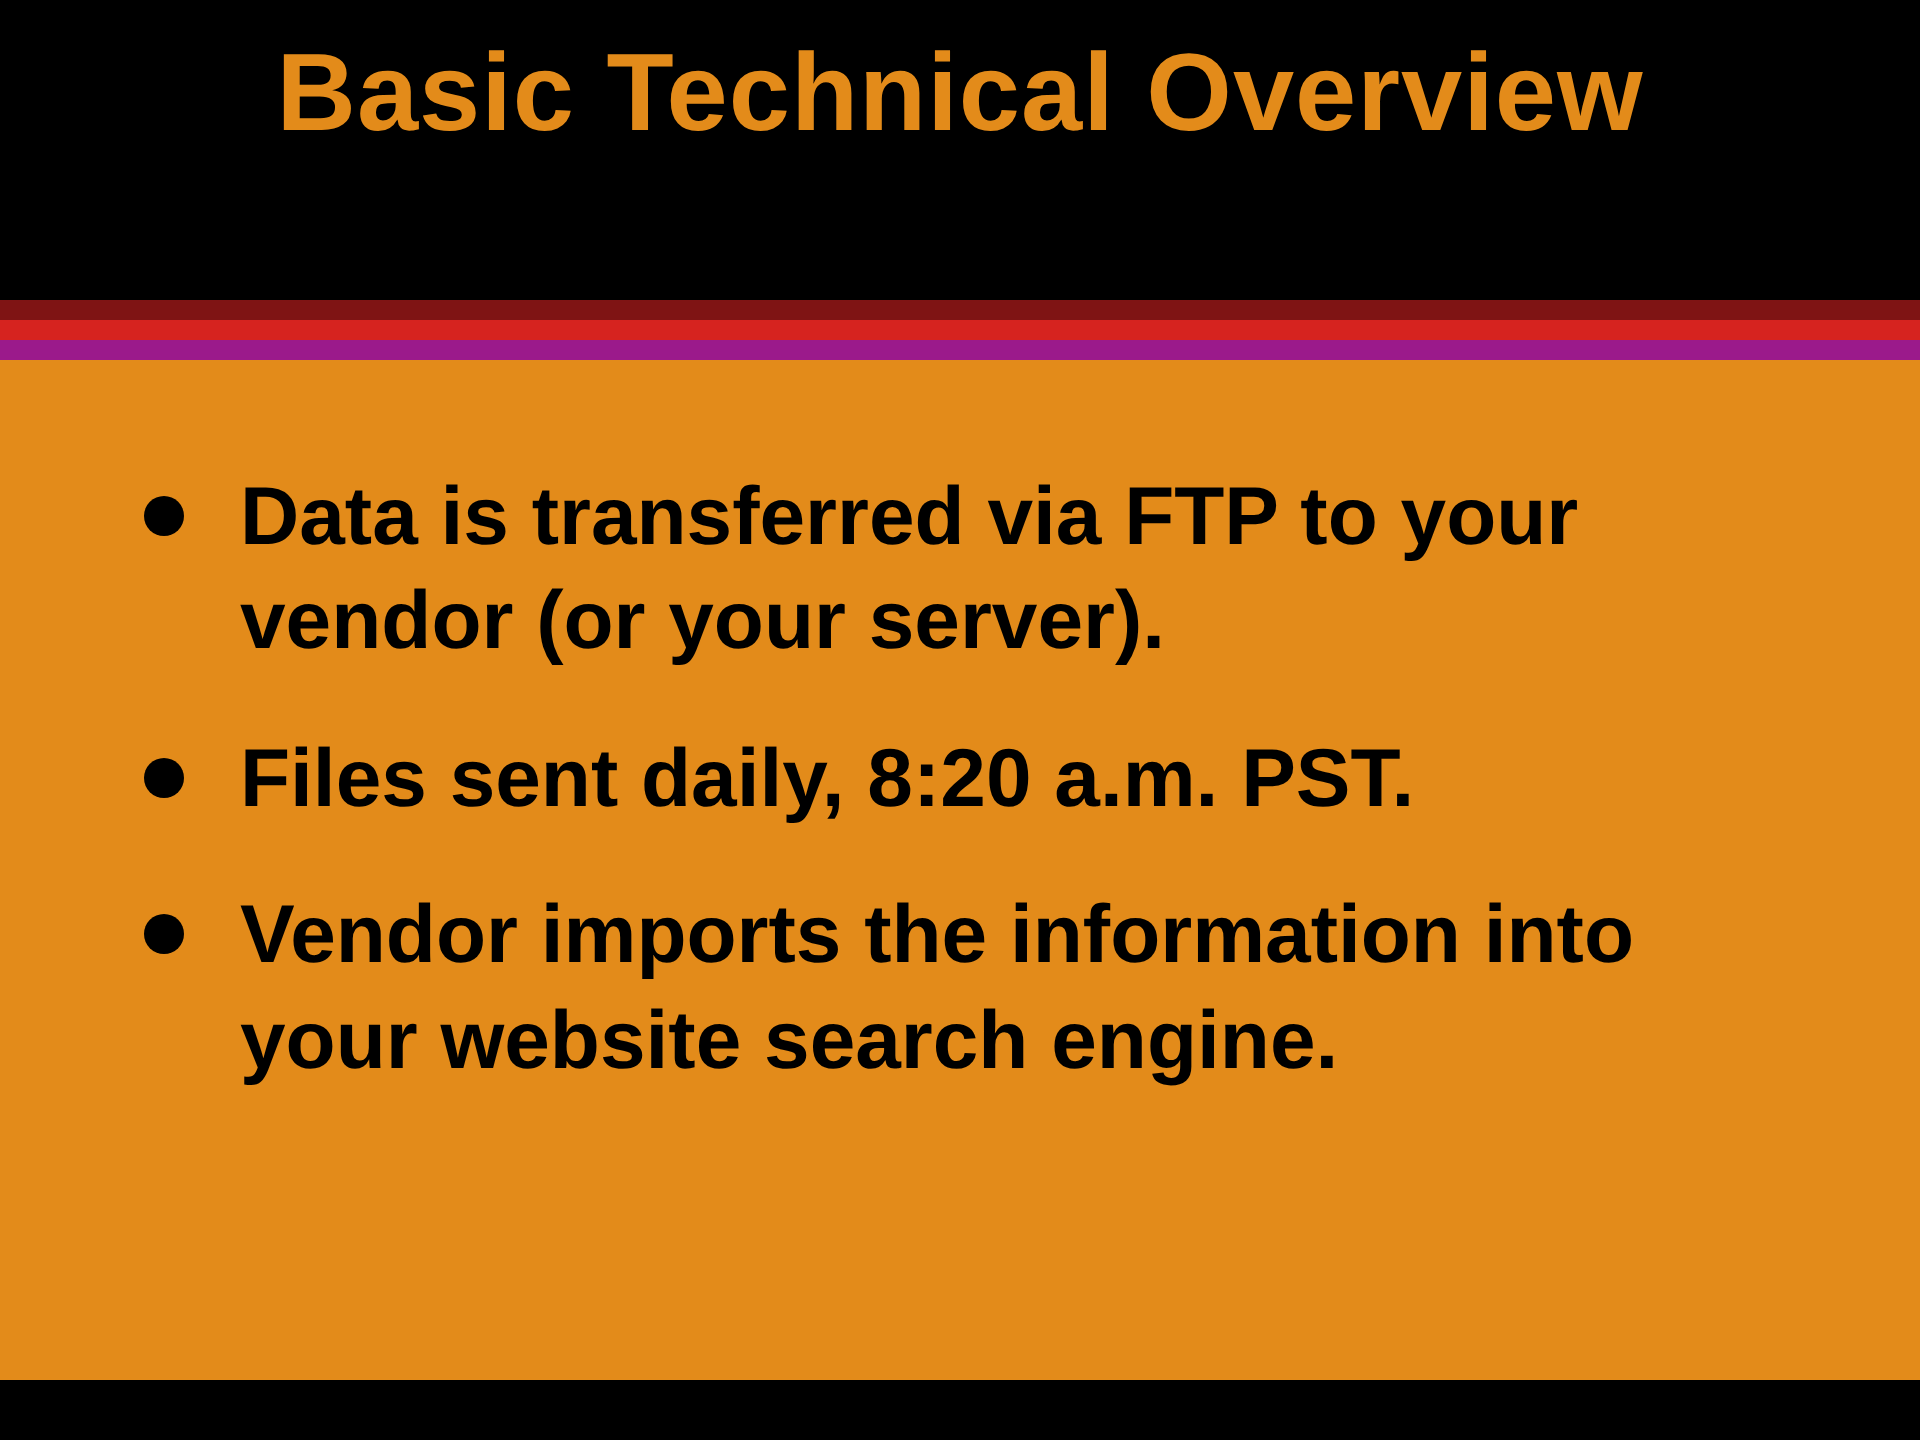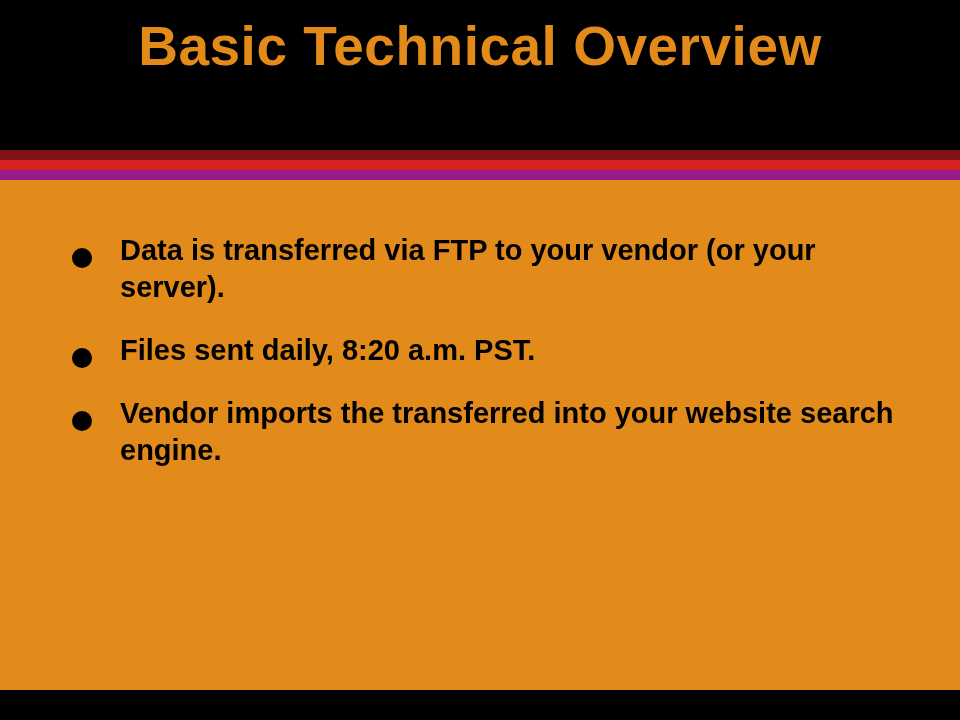--- a/index.html
+++ b/index.html
@@ -47,21 +47,21 @@
     background: #e38b1a;
   }
   .bullets {
     list-style: none;
     padding: 42px 54px 0 72px;
   }
   .bullets li {
     position: relative;
     color: #000;
     font-weight: 700;
-    font-size: 29px;
+    font-size: 41px;
     line-height: 1.28;
     margin-bottom: 26px;
     padding-left: 48px;
   }
   .bullets li::before {
     content: "";
     position: absolute;
     left: 0;
     top: 16px;
     width: 20px;
@@ -80,16 +80,16 @@
   <div class="bar-stack">
     <div class="bar b1"></div>
     <div class="bar b2"></div>
     <div class="bar b3"></div>
     <div class="bar b4"></div>
   </div>
   <div class="content">
     <ul class="bullets">
       <li>Data is transferred via FTP to your vendor (or your server).</li>
       <li>Files sent daily, 8:20 a.m. PST.</li>
-      <li>Vendor imports the transferred into your website search engine.</li>
+      <li>Vendor imports the information into your website search engine.</li>
     </ul>
   </div>
 </div>
 
 </body></html>

